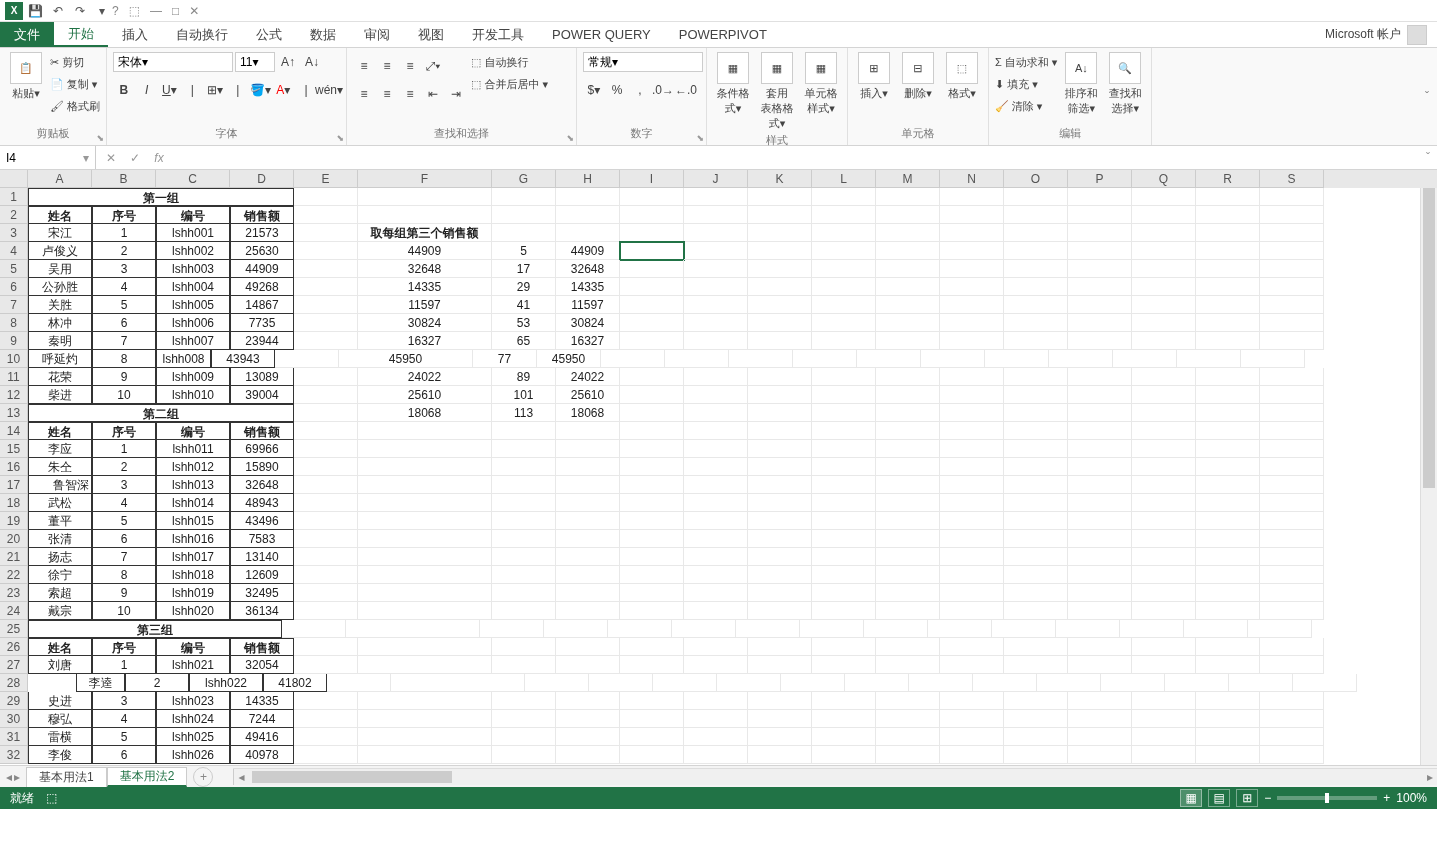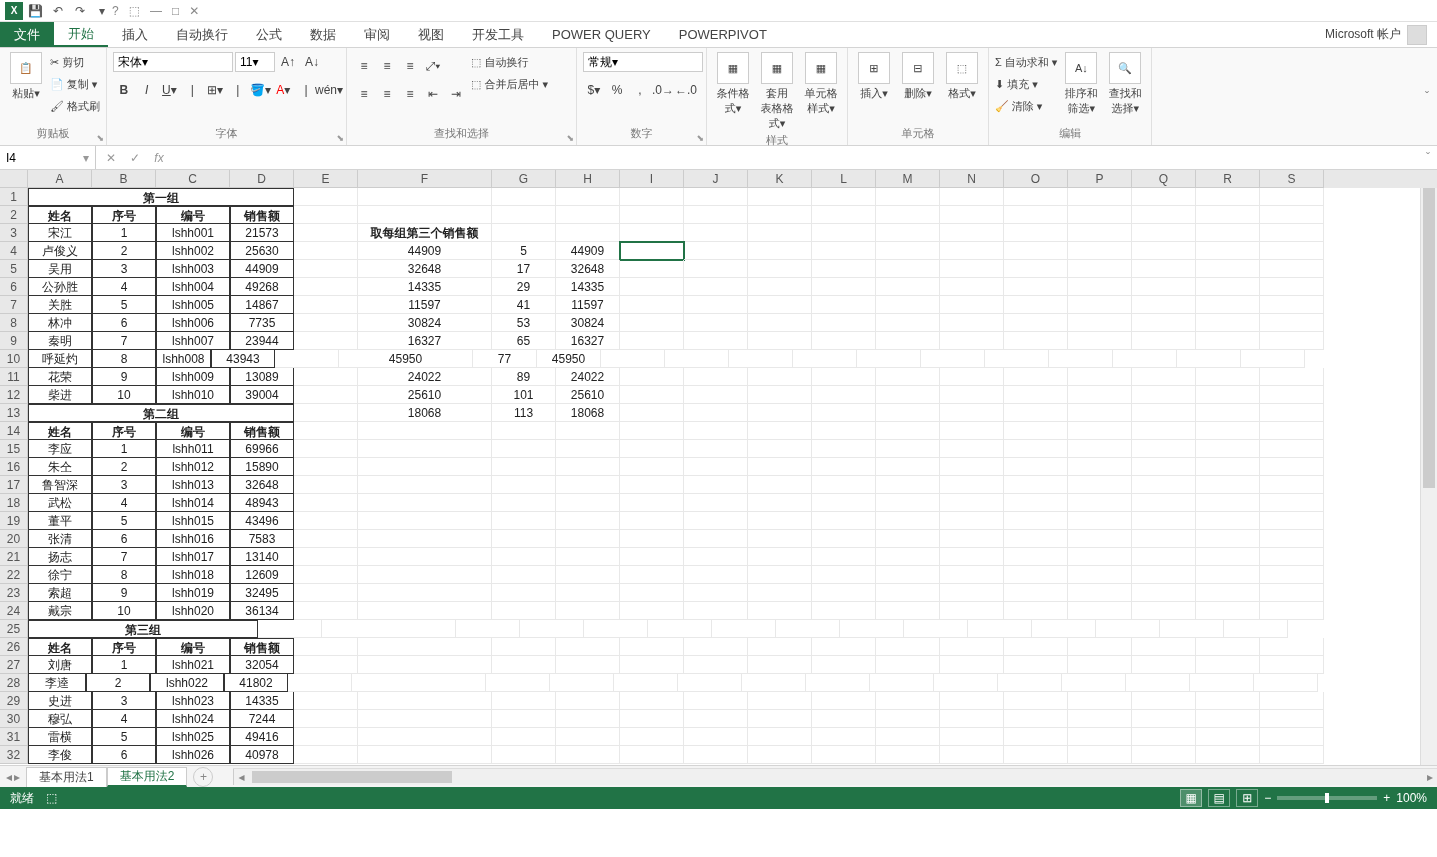--- a/index.html
+++ b/index.html
@@ -625,21 +625,21 @@
           <div class="cell" style="width: 64px;"></div>
           <div class="cell" style="width: 64px;"></div>
           <div class="cell" style="width: 64px;"></div>
           <div class="cell" style="width: 64px;"></div>
           <div class="cell" style="width: 64px;"></div>
           <div class="cell" style="width: 64px;"></div>
           <div class="cell" style="width: 64px;"></div>
           <div class="cell" style="width: 64px;"></div>
         </div>
         <div class="row">
-          <div class="cell bl br bb" style="width: 64px;">鲁智深</div>
+          <div class="cell bl br bb" style="width: 64px; text-align: right;">鲁智深</div>
           <div class="cell bl br bb" style="width: 64px;">3</div>
           <div class="cell bl br bb" style="width: 74px;">lshh013</div>
           <div class="cell bl br bb" style="width: 64px;">32648</div>
           <div class="cell" style="width: 64px;"></div>
           <div class="cell" style="width: 134px;"></div>
           <div class="cell" style="width: 64px;"></div>
           <div class="cell" style="width: 64px;"></div>
           <div class="cell" style="width: 64px;"></div>
           <div class="cell" style="width: 64px;"></div>
           <div class="cell" style="width: 64px;"></div>
@@ -793,21 +793,21 @@
           <div class="cell" style="width: 64px;"></div>
           <div class="cell" style="width: 64px;"></div>
           <div class="cell" style="width: 64px;"></div>
           <div class="cell" style="width: 64px;"></div>
           <div class="cell" style="width: 64px;"></div>
           <div class="cell" style="width: 64px;"></div>
           <div class="cell" style="width: 64px;"></div>
           <div class="cell" style="width: 64px;"></div>
         </div>
         <div class="row">
-          <div class="cell bold bt bl br bb" style="width: 230px;">第三组</div>
+          <div class="cell bold bt bl br bb" style="width: 254px;">第三组</div>
           <div class="cell" style="width: 64px;"></div>
           <div class="cell" style="width: 134px;"></div>
           <div class="cell" style="width: 64px;"></div>
           <div class="cell" style="width: 64px;"></div>
           <div class="cell" style="width: 64px;"></div>
           <div class="cell" style="width: 64px;"></div>
           <div class="cell" style="width: 64px;"></div>
           <div class="cell" style="width: 64px;"></div>
           <div class="cell" style="width: 64px;"></div>
           <div class="cell" style="width: 64px;"></div>
@@ -853,21 +853,21 @@
           <div class="cell" style="width: 64px;"></div>
           <div class="cell" style="width: 64px;"></div>
           <div class="cell" style="width: 64px;"></div>
           <div class="cell" style="width: 64px;"></div>
           <div class="cell" style="width: 64px;"></div>
           <div class="cell" style="width: 64px;"></div>
           <div class="cell" style="width: 64px;"></div>
           <div class="cell" style="width: 64px;"></div>
         </div>
         <div class="row">
-          <div class="cell bl br bb" style="width: 58px;">李逵</div>
+          <div class="cell bl br bb" style="width: 49px; margin-left: 48px;">李逵</div>
           <div class="cell bl br bb" style="width: 64px;">2</div>
           <div class="cell bl br bb" style="width: 74px;">lshh022</div>
           <div class="cell bl br bb" style="width: 64px;">41802</div>
           <div class="cell" style="width: 64px;"></div>
           <div class="cell" style="width: 134px;"></div>
           <div class="cell" style="width: 64px;"></div>
           <div class="cell" style="width: 64px;"></div>
           <div class="cell" style="width: 64px;"></div>
           <div class="cell" style="width: 64px;"></div>
           <div class="cell" style="width: 64px;"></div>

